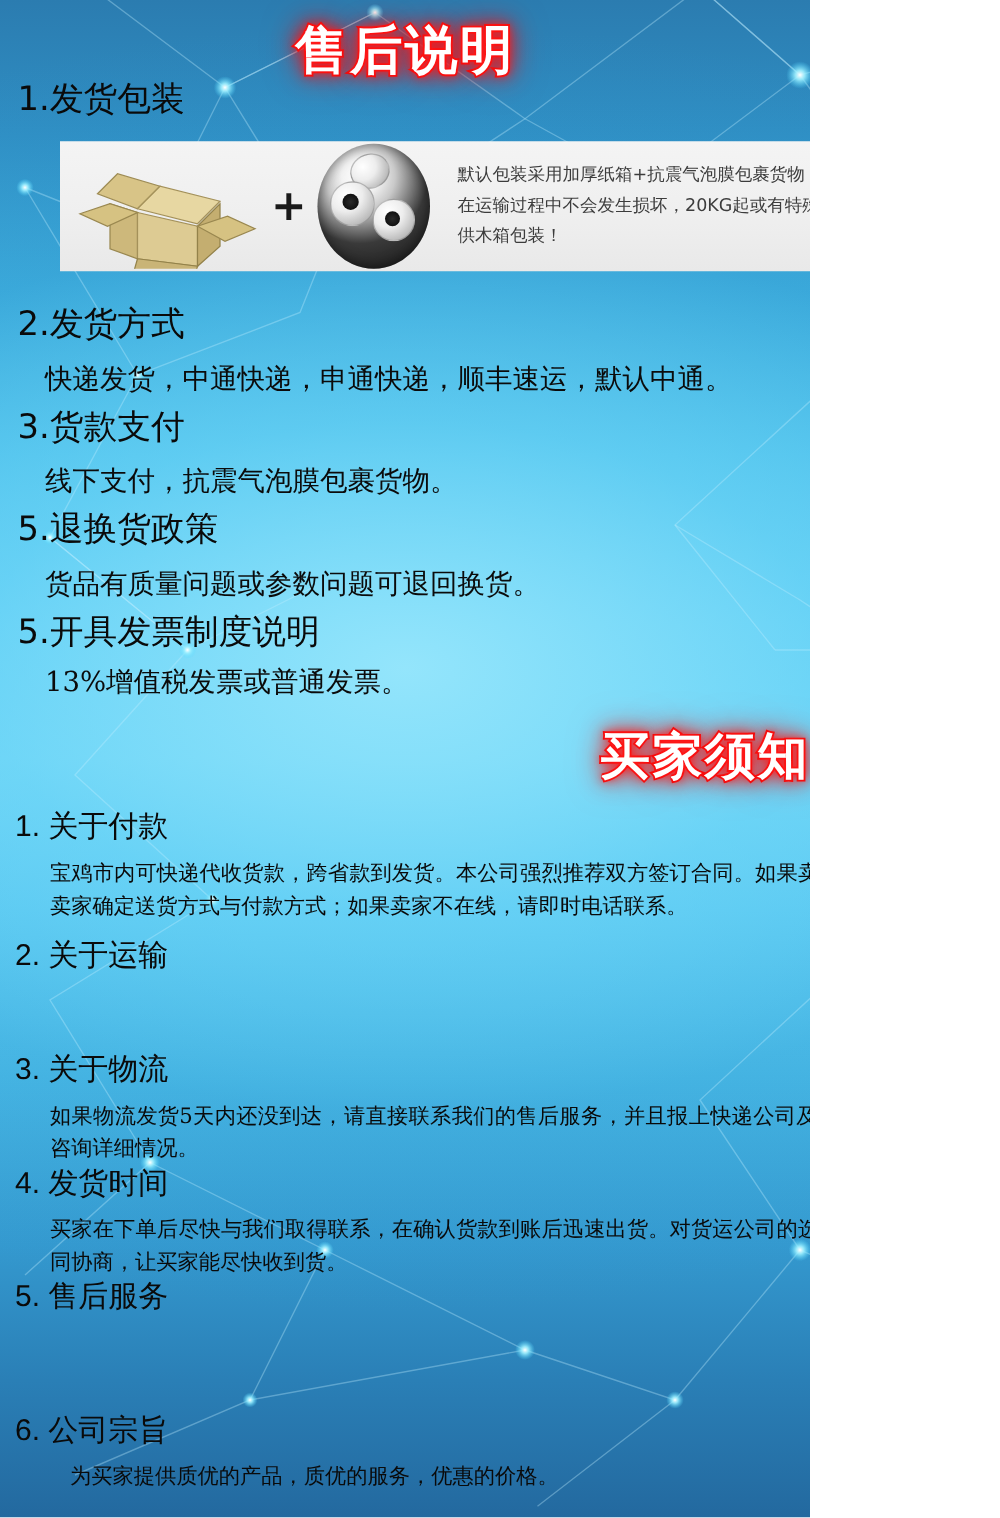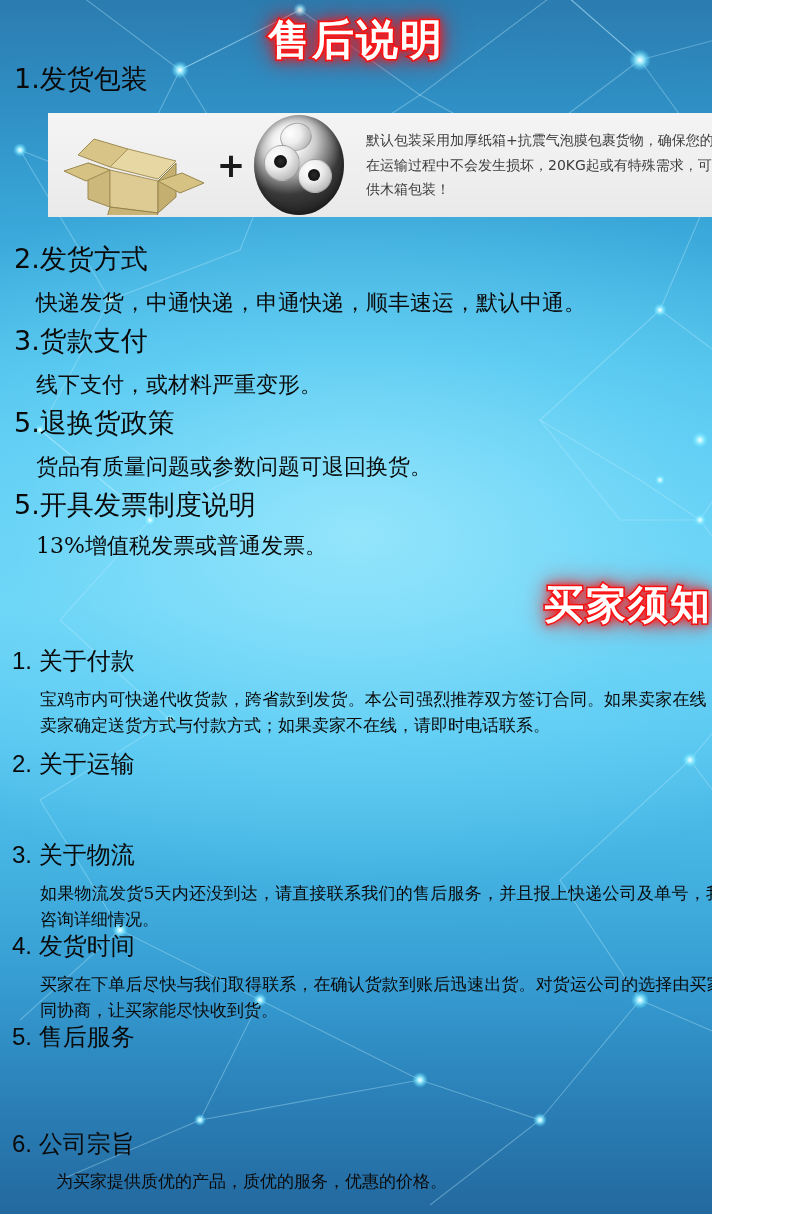--- a/index.html
+++ b/index.html
@@ -3,21 +3,21 @@
 <meta charset="utf-8">
 <style>
   html,body{margin:0;padding:0;}
   body{
     width:800px;height:1214px;
     font-family:"DejaVu Sans", sans-serif;
     overflow:hidden;
   }
   #page{
     position:relative;
-    width:712px;height:1214px;
+    width:648px;height:1214px;
     overflow:hidden;
     background:
       radial-gradient(ellipse 900px 520px at 50% 44%, rgba(150,230,252,0.95) 0%, rgba(110,214,248,0.55) 38%, rgba(60,170,225,0.10) 68%, rgba(0,0,0,0) 100%),
       linear-gradient(180deg,
         #2b7cb0 0%,
         #2f8fc4 9%,
         #3aa8d9 19%,
         #4cc0ea 30%,
         #62cff4 41%,
         #6fd6f6 50%,
@@ -202,21 +202,21 @@
       <div class="r2"></div>
       <div class="h2"></div>
     </div>
     <div id="packtext">默认包装采用加厚纸箱+抗震气泡膜包裹货物，确保您的货物在运输过程中不会发生损坏，20KG起或有特殊需求，可以提供木箱包装！</div>
   </div>
 
   <div class="a-h" style="top:241px">2.发货方式</div>
   <div class="a-p" style="top:288px">快递发货，中通快递，申通快递，顺丰速运，默认中通。</div>
 
   <div class="a-h" style="top:323px">3.货款支付</div>
-  <div class="a-p" style="top:370px">线下支付，或材料严重变形。</div>
+  <div class="a-p" style="top:370px">线下支付，抗震气泡膜包裹货物。</div>
 
   <div class="a-h" style="top:405px">5.退换货政策</div>
   <div class="a-p" style="top:452px">货品有质量问题或参数问题可退回换货。</div>
 
   <div class="a-h" style="top:487px">5.开具发票制度说明</div>
   <div class="a-p" style="top:531px">13%增值税发票或普通发票。</div>
 
   <div id="t2" class="glow-title">买家须知</div>
 
   <div class="b-h" style="top:645px">1. 关于付款</div>

